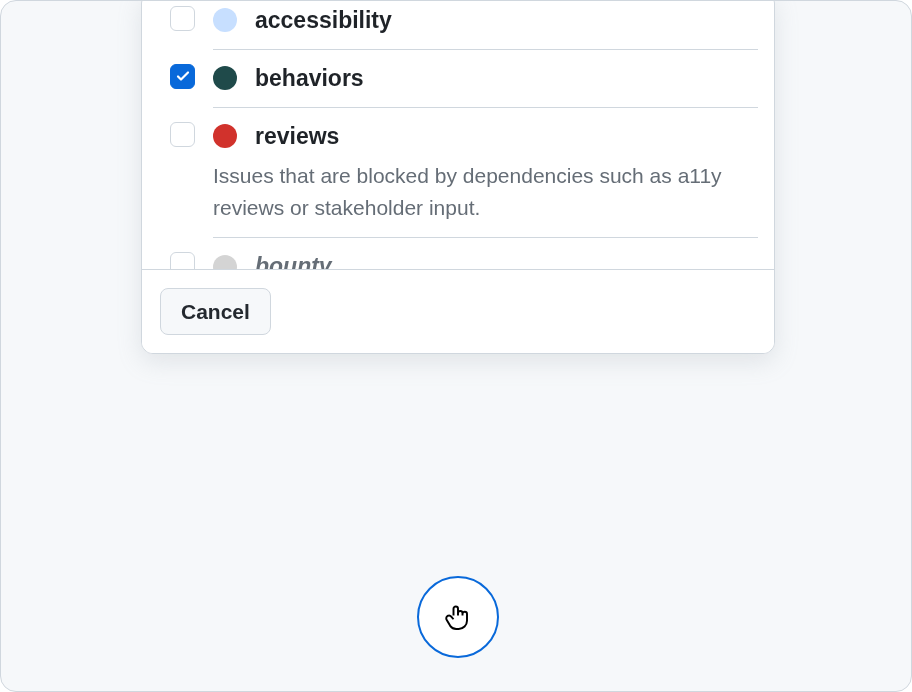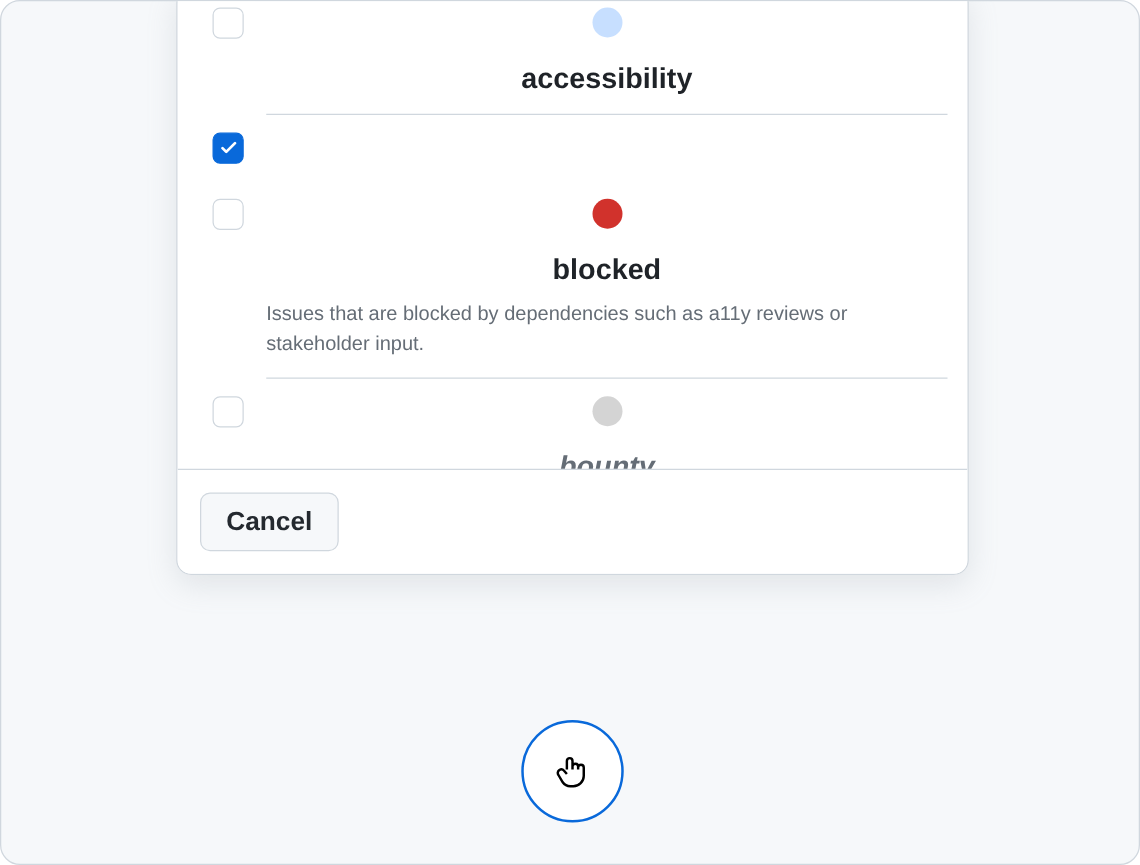--- a/index.html
+++ b/index.html
@@ -85,30 +85,29 @@
       width: 24px;
       height: 24px;
       border-radius: 50%;
       flex-shrink: 0;
       margin-top: 0px;
     }
     .label-title-row {
       display: flex;
       align-items: center;
       gap: 18px;
-      flex-direction: column;
     }
     .label-name {
       font-size: 23px;
       font-weight: 600;
       color: #1f2328;
       line-height: 1.25;
     }
     .label-description {
-      font-size: 16px;
+      font-size: 21px;
       color: #656d76;
       margin-top: 10px;
       line-height: 1.5;
     }
     .label-item.faded .label-name {
       color: #656d76;
     }
     .label-item.faded .color-dot {
       opacity: 0.55;
     }
@@ -178,30 +177,36 @@
         </div>
       </div>
 
 
       <div class="label-item">
         <div class="checkbox checked">
           <svg viewBox="0 0 16 16" fill="none">
               <path d="M3 8.5L6 11.5L13 4.5" stroke="white" stroke-width="2.2" stroke-linecap="round" stroke-linejoin="round"></path>
             </svg>
         </div>
+        <div class="content-wrap">
+          <div class="label-title-row">
+            <div class="color-dot" style="background:#1f4a4a;"></div>
+            <div class="label-name">behaviors</div>
+          </div>
+        </div>
       </div>
 
       <div class="label-item">
         <div class="checkbox">
           
         </div>
         <div class="content-wrap">
           <div class="label-title-row">
             <div class="color-dot" style="background:#d1322c;"></div>
-            <div class="label-name">blocked</div>
+            <div class="label-name">reviews</div>
           </div>
           <div class="label-description">Issues that are blocked by dependencies such as a11y reviews or stakeholder input.</div>
         </div>
       </div>
 
       <div class="label-item faded" style="padding-bottom:0; margin-bottom:-12px;font-style:italic;">
         <div class="checkbox">
           
         </div>
         <div class="content-wrap" style="border-bottom:none;">

